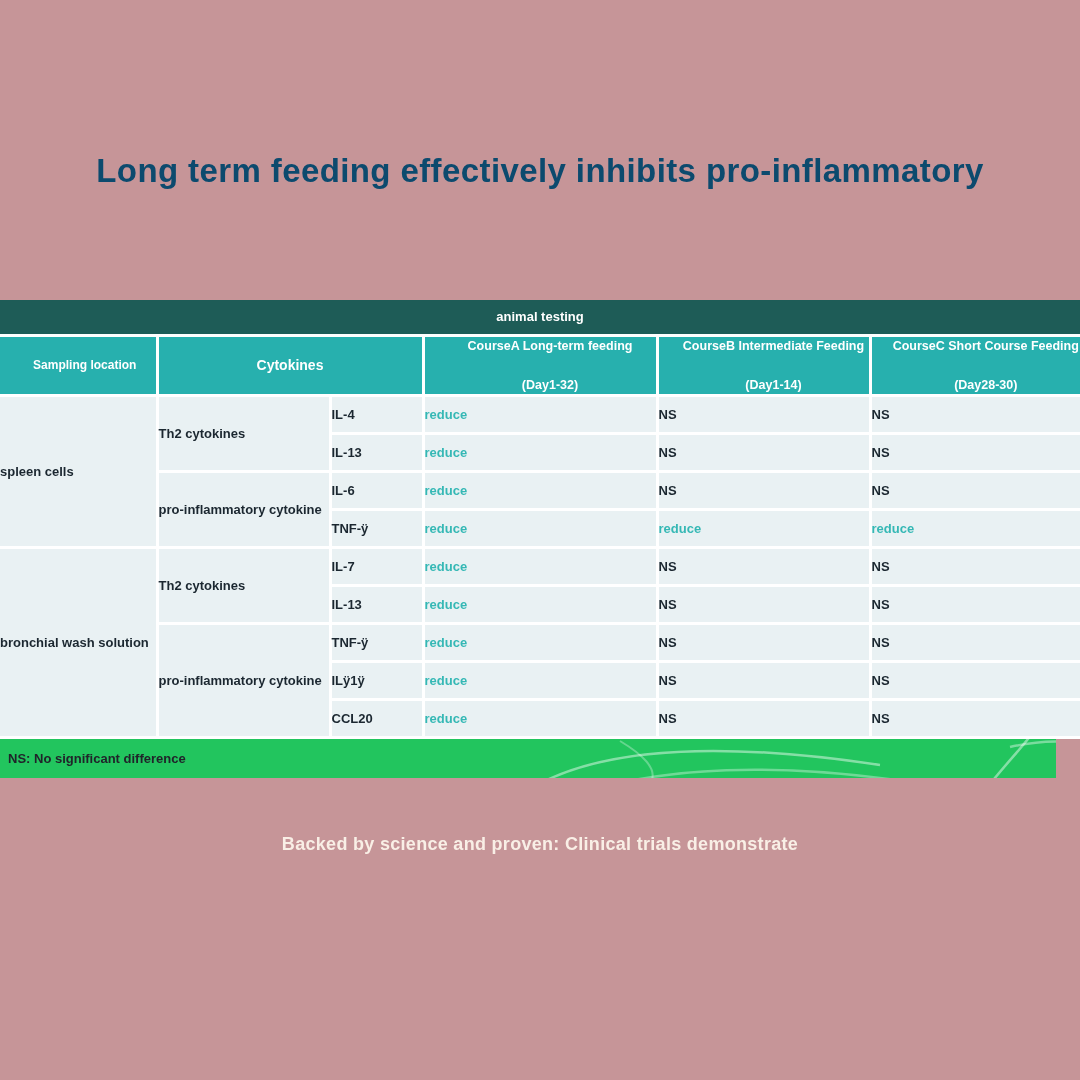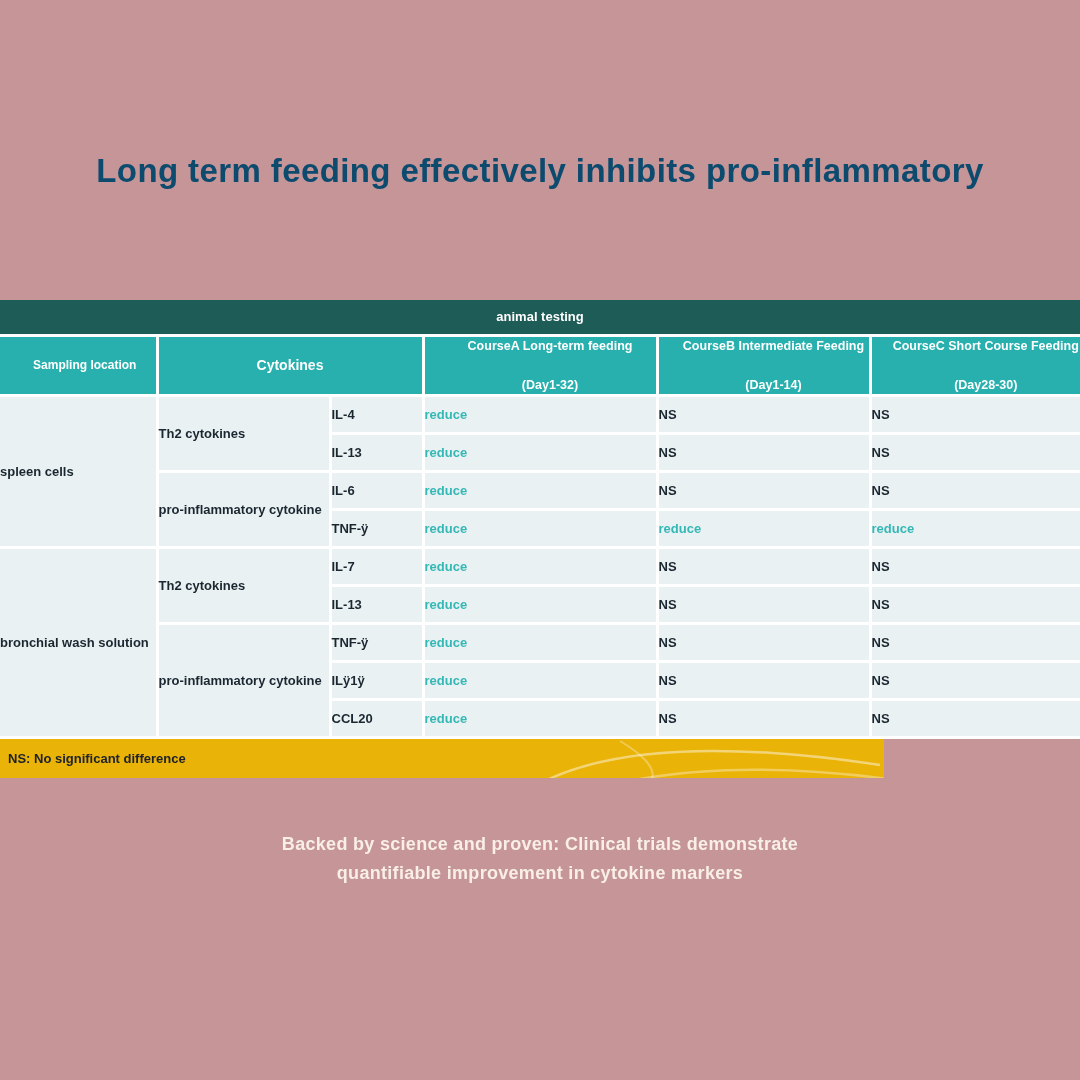--- a/index.html
+++ b/index.html
@@ -35,21 +35,21 @@
   th.course-h .sub { margin-top:25px; font-size:12.5px; }
   tbody td {
     background:#e9f1f3; border:3px solid #ffffff;
     height:38px; text-align:left; vertical-align:middle;
     font-size:13px; font-weight:bold; color:#1b2730; white-space:nowrap;
   }
   tbody td:first-child { border-left:none; }
   tbody td.last { border-right:none; }
   td.res.reduce { color:#35b8b5; }
   .note-strip {
-    position:relative; width:884px; height:39px; background:#eab308; overflow:hidden;
+    position:relative; width:1056px; height:39px; background:#22c55e; overflow:hidden;
   }
   .note-strip .deco { position:absolute; top:0; left:0; }
   .note-strip .note-text {
     position:absolute; left:8px; top:0; height:39px;
     display:flex; align-items:center;
     font-size:13px; font-weight:bold; color:#20242a;
   }
   .caption {
     position:absolute; top:830px; left:0; width:1080px;
     text-align:center; color:#f9efe6;
@@ -167,16 +167,15 @@
         <path d="M990,45 C1010,20 1030,0 1035,-10" stroke="rgba(255,255,255,0.45)" stroke-width="2.5" fill="none"></path>
         <path d="M1190,40 C1120,2 1060,-4 1010,8" stroke="rgba(255,255,255,0.4)" stroke-width="2.5" fill="none"></path>
         <path d="M620,2 C640,14 660,30 650,44" stroke="rgba(255,255,255,0.3)" stroke-width="2" fill="none"></path>
       </svg>
       <div class="note-text">NS: No significant difference</div>
     </div>
   </div>
 
   <div class="caption">
     <div>Backed by science and proven: Clinical trials demonstrate</div>
-    <div>quantifiable improvement in cytokine markers</div>
   </div>
 
 </div>
 
 </body></html>

